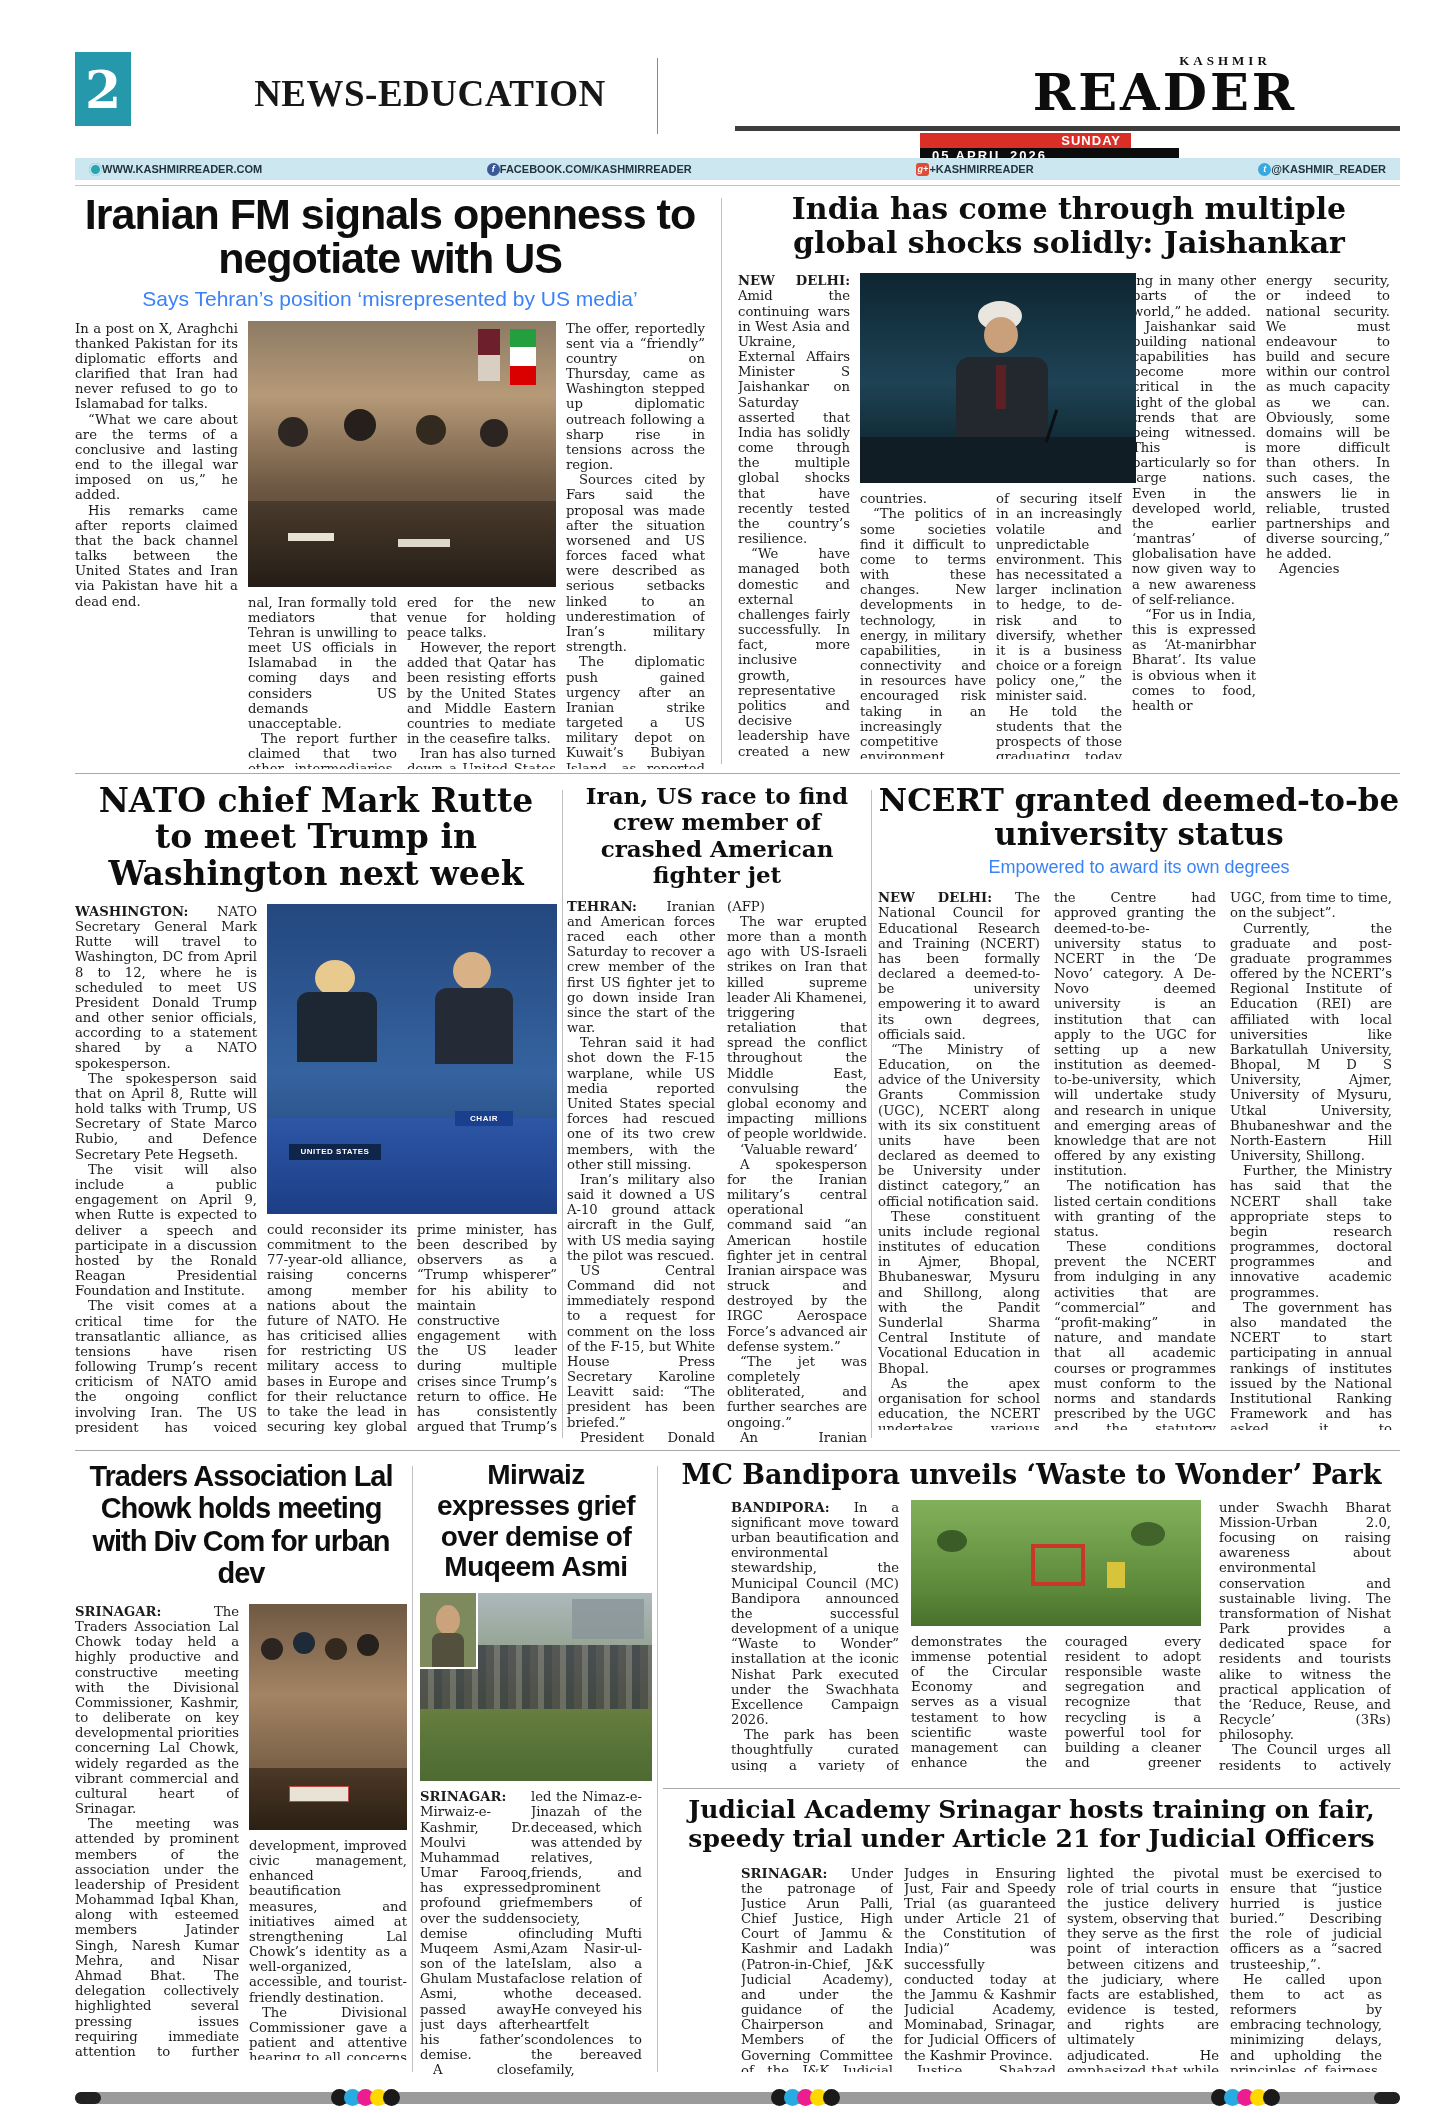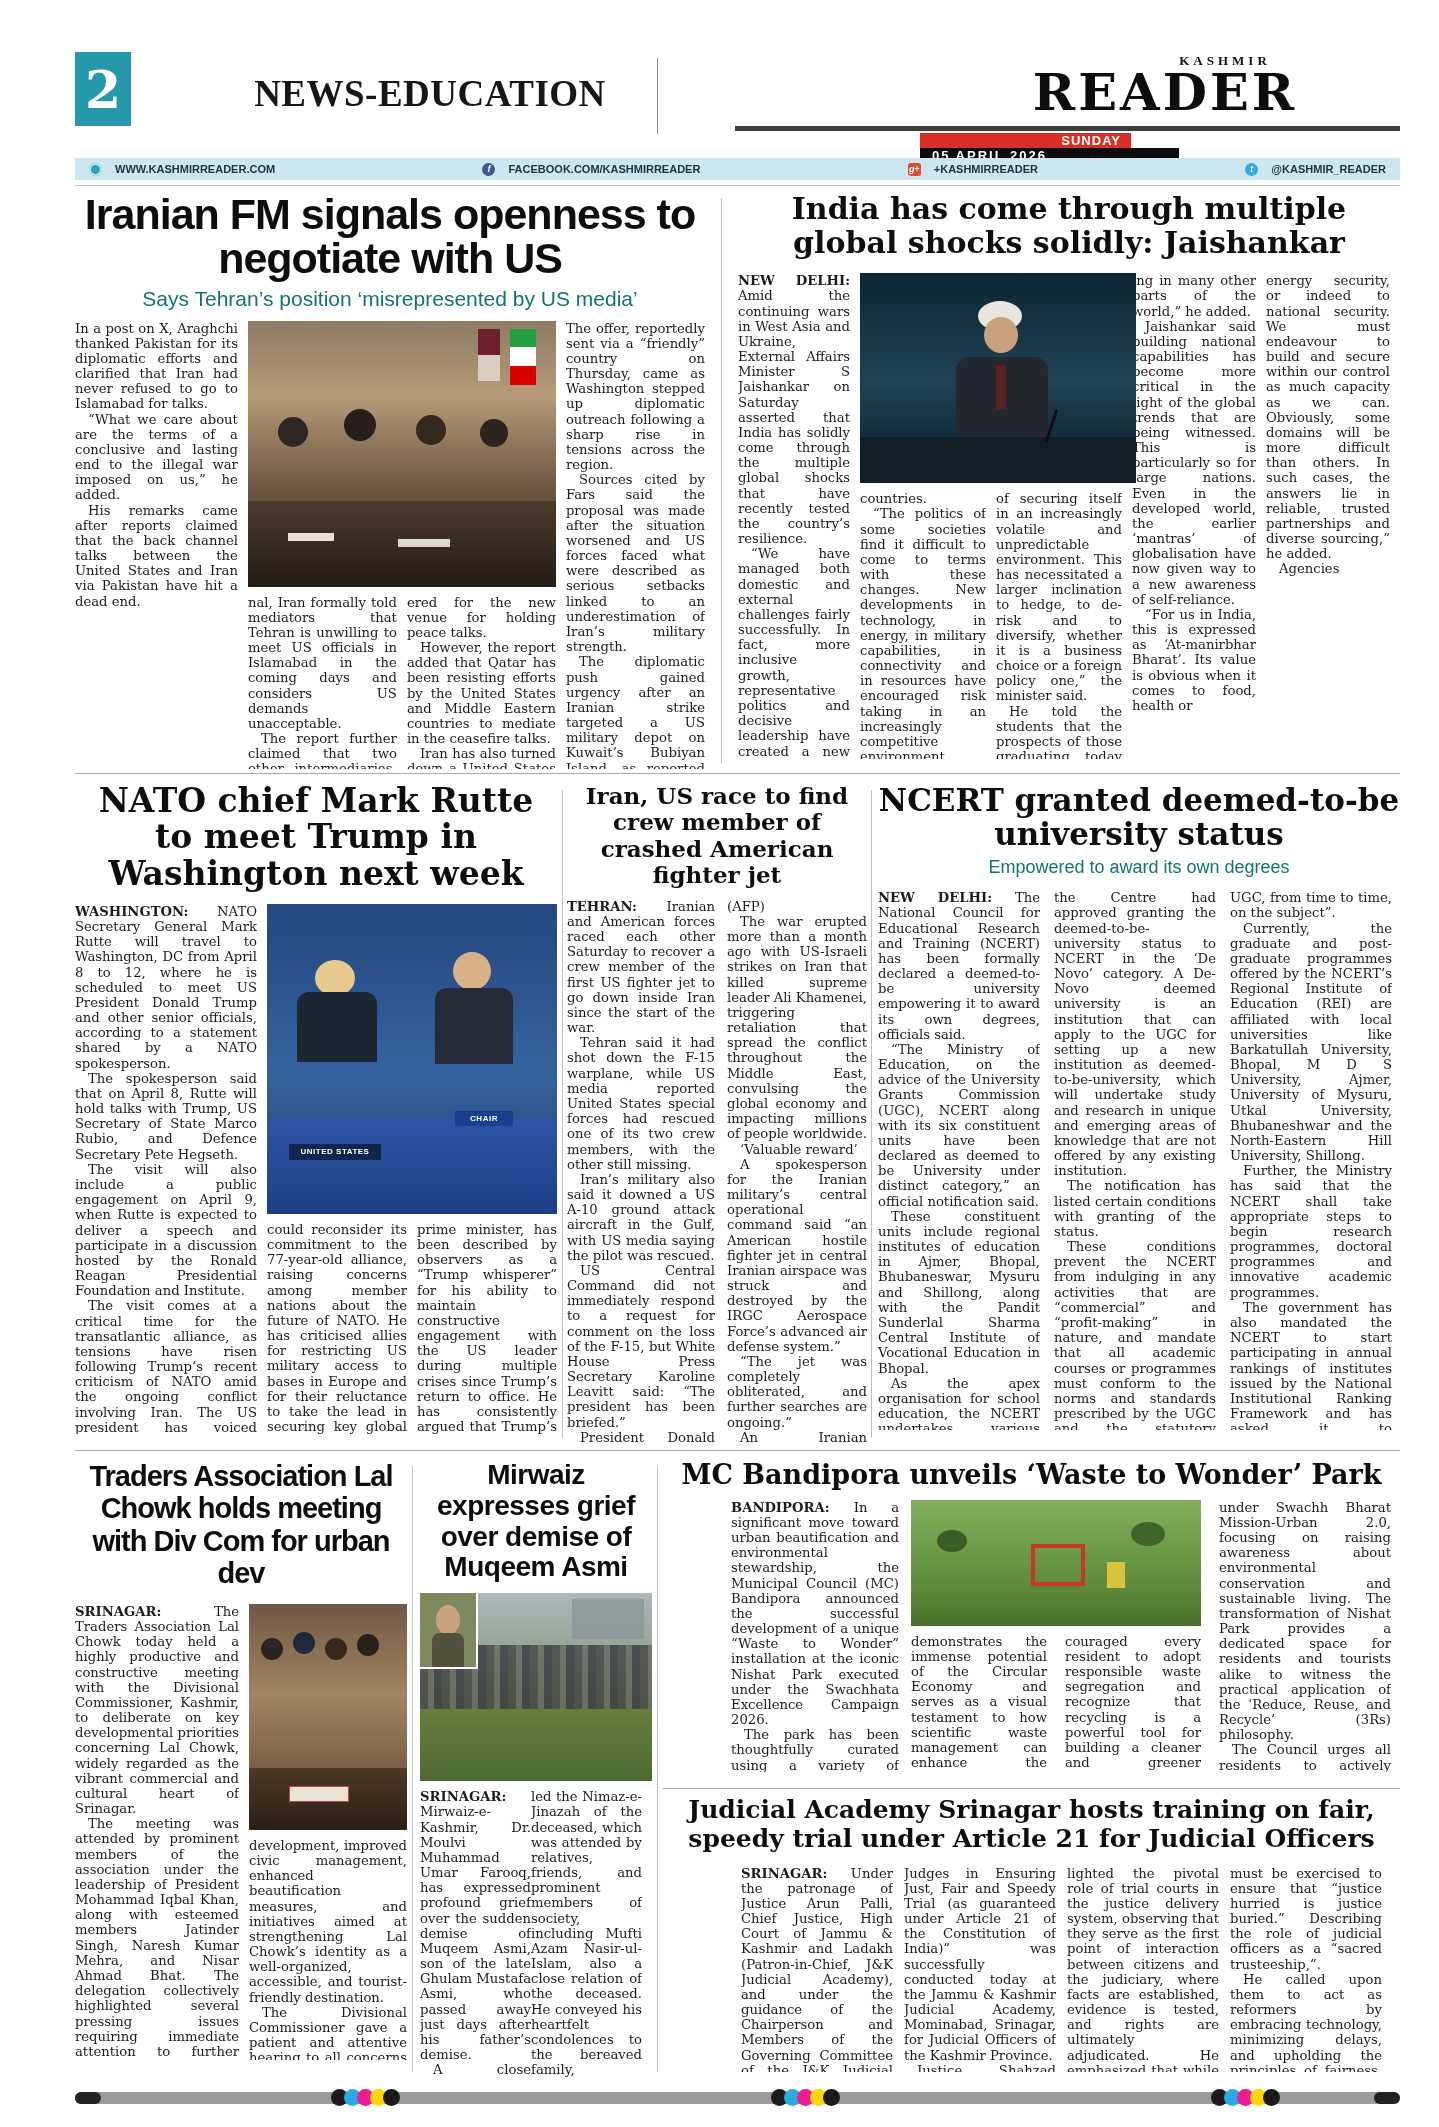--- a/index.html
+++ b/index.html
@@ -19,34 +19,34 @@
   .mast-bar{position:absolute;left:735px;top:126px;width:665px;height:5px;background:#3d3d3d;}
   .date-strip{position:absolute;left:920px;top:133px;height:22px;display:flex;
            font-family:"Liberation Sans",sans-serif;font-weight:bold;font-size:13px;color:#fff;flex-direction:column;}
   .date-strip .day{background:#d92f27;width:211px;display:flex;align-items:center;justify-content:flex-end;
            padding-right:10px;box-sizing:border-box;letter-spacing:1px;}
   .date-strip .date{background:#0c0c0c;width:259px;display:flex;align-items:center;padding-left:12px;
            box-sizing:border-box;letter-spacing:2px;}
   .social{position:absolute;left:75px;top:158px;width:1325px;height:22px;background:#cde7f0;
            display:flex;align-items:center;justify-content:space-between;padding:0 14px;box-sizing:border-box;
            font-family:"Liberation Sans",sans-serif;font-weight:bold;font-size:11px;color:#22343c;}
-  .social .itm{display:flex;align-items:center;gap:13px;cursor:pointer;}
+  .social .itm{display:flex;align-items:center;gap:0;cursor:pointer;}
   .sic{width:13px;height:13px;border-radius:50%;display:inline-flex;align-items:center;justify-content:center;
            color:#fff;font-size:9px;font-weight:bold;font-family:"Liberation Sans",sans-serif;}
   .sic.globe{background:#2aa3b5;box-shadow:inset 0 0 0 2px #bfe6ec;}
   .sic.fb{background:#3b5998;}
   .sic.gp{background:#dd4b39;border-radius:3px;}
   .sic.tw{background:#38a8e0;}
   .hdr-rule{position:absolute;left:75px;top:185px;width:1325px;height:1px;background:#c2c2c2;}
   
   .art{position:absolute;box-sizing:border-box;overflow:hidden;}
   .h-sans{font-family:"Liberation Sans",sans-serif;font-weight:bold;text-align:center;color:#0e0e0e;
           letter-spacing:-1px;margin:0;}
   .h-serif{font-family:"DejaVu Serif",serif;font-weight:bold;text-align:center;color:#0e0e0e;margin:0;}
-  .subhead{font-family:"Liberation Sans",sans-serif;text-align:center;color:#0f766e;margin:6px 0 0 0;}
+  .subhead{font-family:"Liberation Sans",sans-serif;text-align:center;color:#3b82f6;margin:6px 0 0 0;}
   .cols{display:flex;}
   .col{font-size:13.2px;line-height:1.15;text-align:justify;overflow:hidden;box-sizing:border-box;}
   .col p{margin:0;text-indent:13px;}
   .col p:first-child{text-indent:0;}
   .col b{font-weight:bold;}
   .vdiv{position:absolute;width:1px;background:#bfbfbf;}
   .hline{position:absolute;height:1px;background:#a9a9a9;}
   .photo{position:absolute;overflow:hidden;}
   
   .blob{position:absolute;border-radius:50%;}

